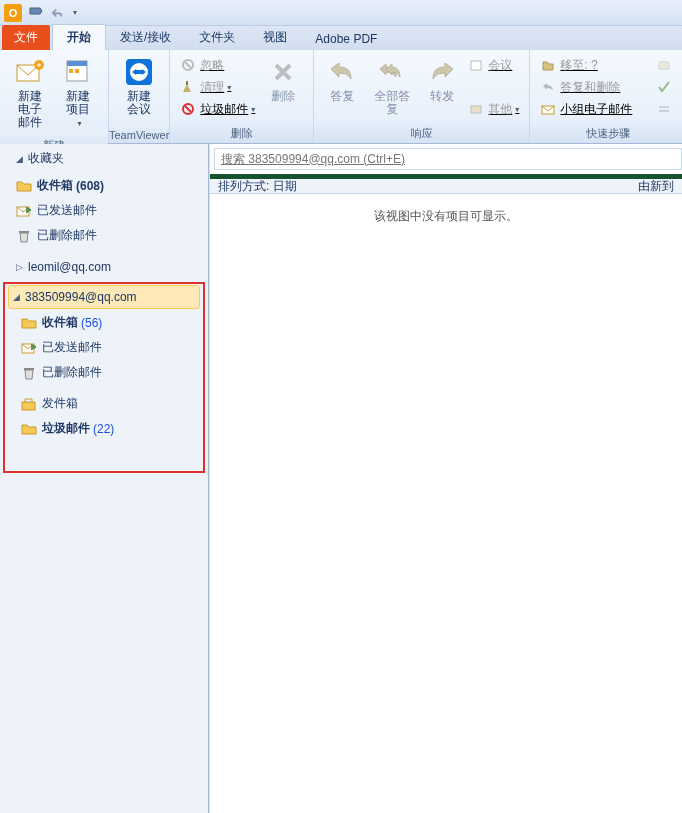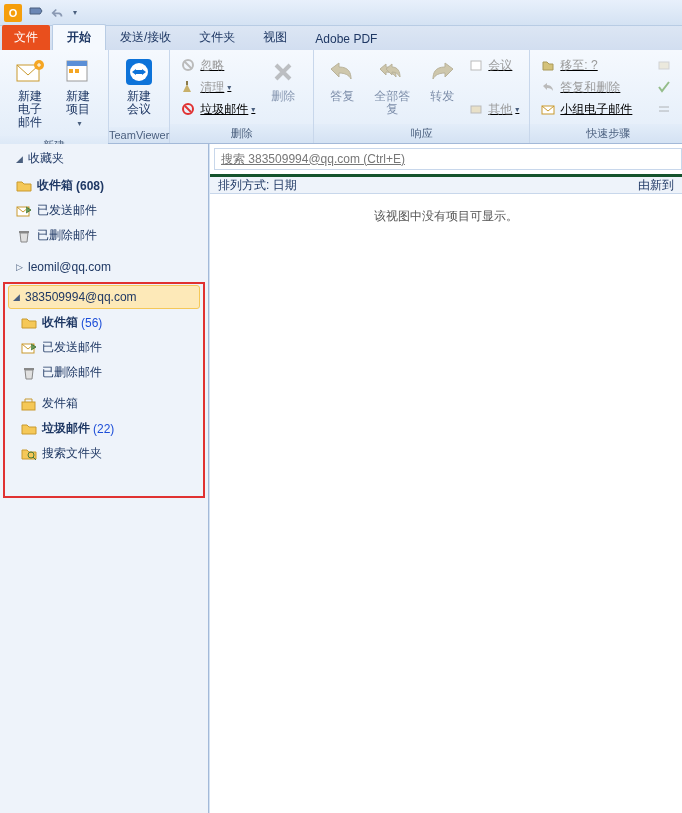--- a/index.html
+++ b/index.html
@@ -40,21 +40,21 @@
     .nav-item-icon { width: 16px; height: 16px; margin-right: 5px; display: flex; align-items: center; justify-content: center; }
     .nav-item.bold .nav-item-label { font-weight: bold; }
     .nav-count { color: #1d4ed8; margin-left: 3px; }
     .nav-item.bold.fav .nav-count { color: #1f3864; font-weight: bold; }
     .nav-sep { height: 6px; }
     .red-box { border: 2px solid #e03131; margin: 2px 3px 2px 3px; padding-bottom: 30px; }
     
     
     .content-pane { flex: 1; background: #fff; display: flex; flex-direction: column; border-left: 1px solid #d4e2f3; }
     .search-box { margin: 4px 0 4px 4px; height: 22px; border: 1px solid #c8d7eb; display: flex; align-items: center; padding: 0 6px; color: #777; background: #fff; text-decoration: underline; }
-    .sort-bar { height: 20px; background: #eef3fa; border-top: 3px solid #14532d; border-bottom: 1px solid #c8d7eb; display: flex; align-items: center; padding: 0 8px; color: #1f3864; }
+    .sort-bar { height: 20px; background: #eef3fa; border-top: 5px solid #14532d; border-bottom: 1px solid #c8d7eb; display: flex; align-items: center; padding: 0 8px; color: #1f3864; }
     .sort-spacer { flex: 1; }
     .empty-msg { text-align: center; padding: 14px; color: #555; }
   </style>
 </head>
 <body>
 
 <div class="title-bar">
   <div class="title-icon">O</div>
   <div class="qat-icon">
     <svg width="16" height="16" viewBox="0 0 16 16">
@@ -369,30 +369,20 @@
       </div>
       <div class="nav-item bold">
         <span class="nav-item-icon">
             <svg width="16" height="14">
               <path d="M1 3h5l2 2h7v7H1z" fill="#f5c858" stroke="#c99a2e"></path>
             </svg>
           </span>
         <span class="nav-item-label">垃圾邮件</span>
         <span class="nav-count">(22)</span>
       </div>
-      <div class="nav-item">
-        <span class="nav-item-icon">
-            <svg width="16" height="14">
-              <path d="M1 3h5l2 2h7v7H1z" fill="#f5c858" stroke="#c99a2e"></path>
-              <circle cx="10" cy="8" r="3" fill="none" stroke="#4a7a3a"></circle>
-              <path d="M12 10l3 3" stroke="#4a7a3a"></path>
-            </svg>
-          </span>
-        <span class="nav-item-label">搜索文件夹</span>
-      </div>
     </div>
   </div>
 
   <div class="content-pane">
     <div class="search-box">
       <span>搜索 383509994@qq.com (Ctrl+E)</span>
     </div>
     <div class="sort-bar">
       <span>排列方式: 日期</span>
       <span class="sort-spacer"></span>

